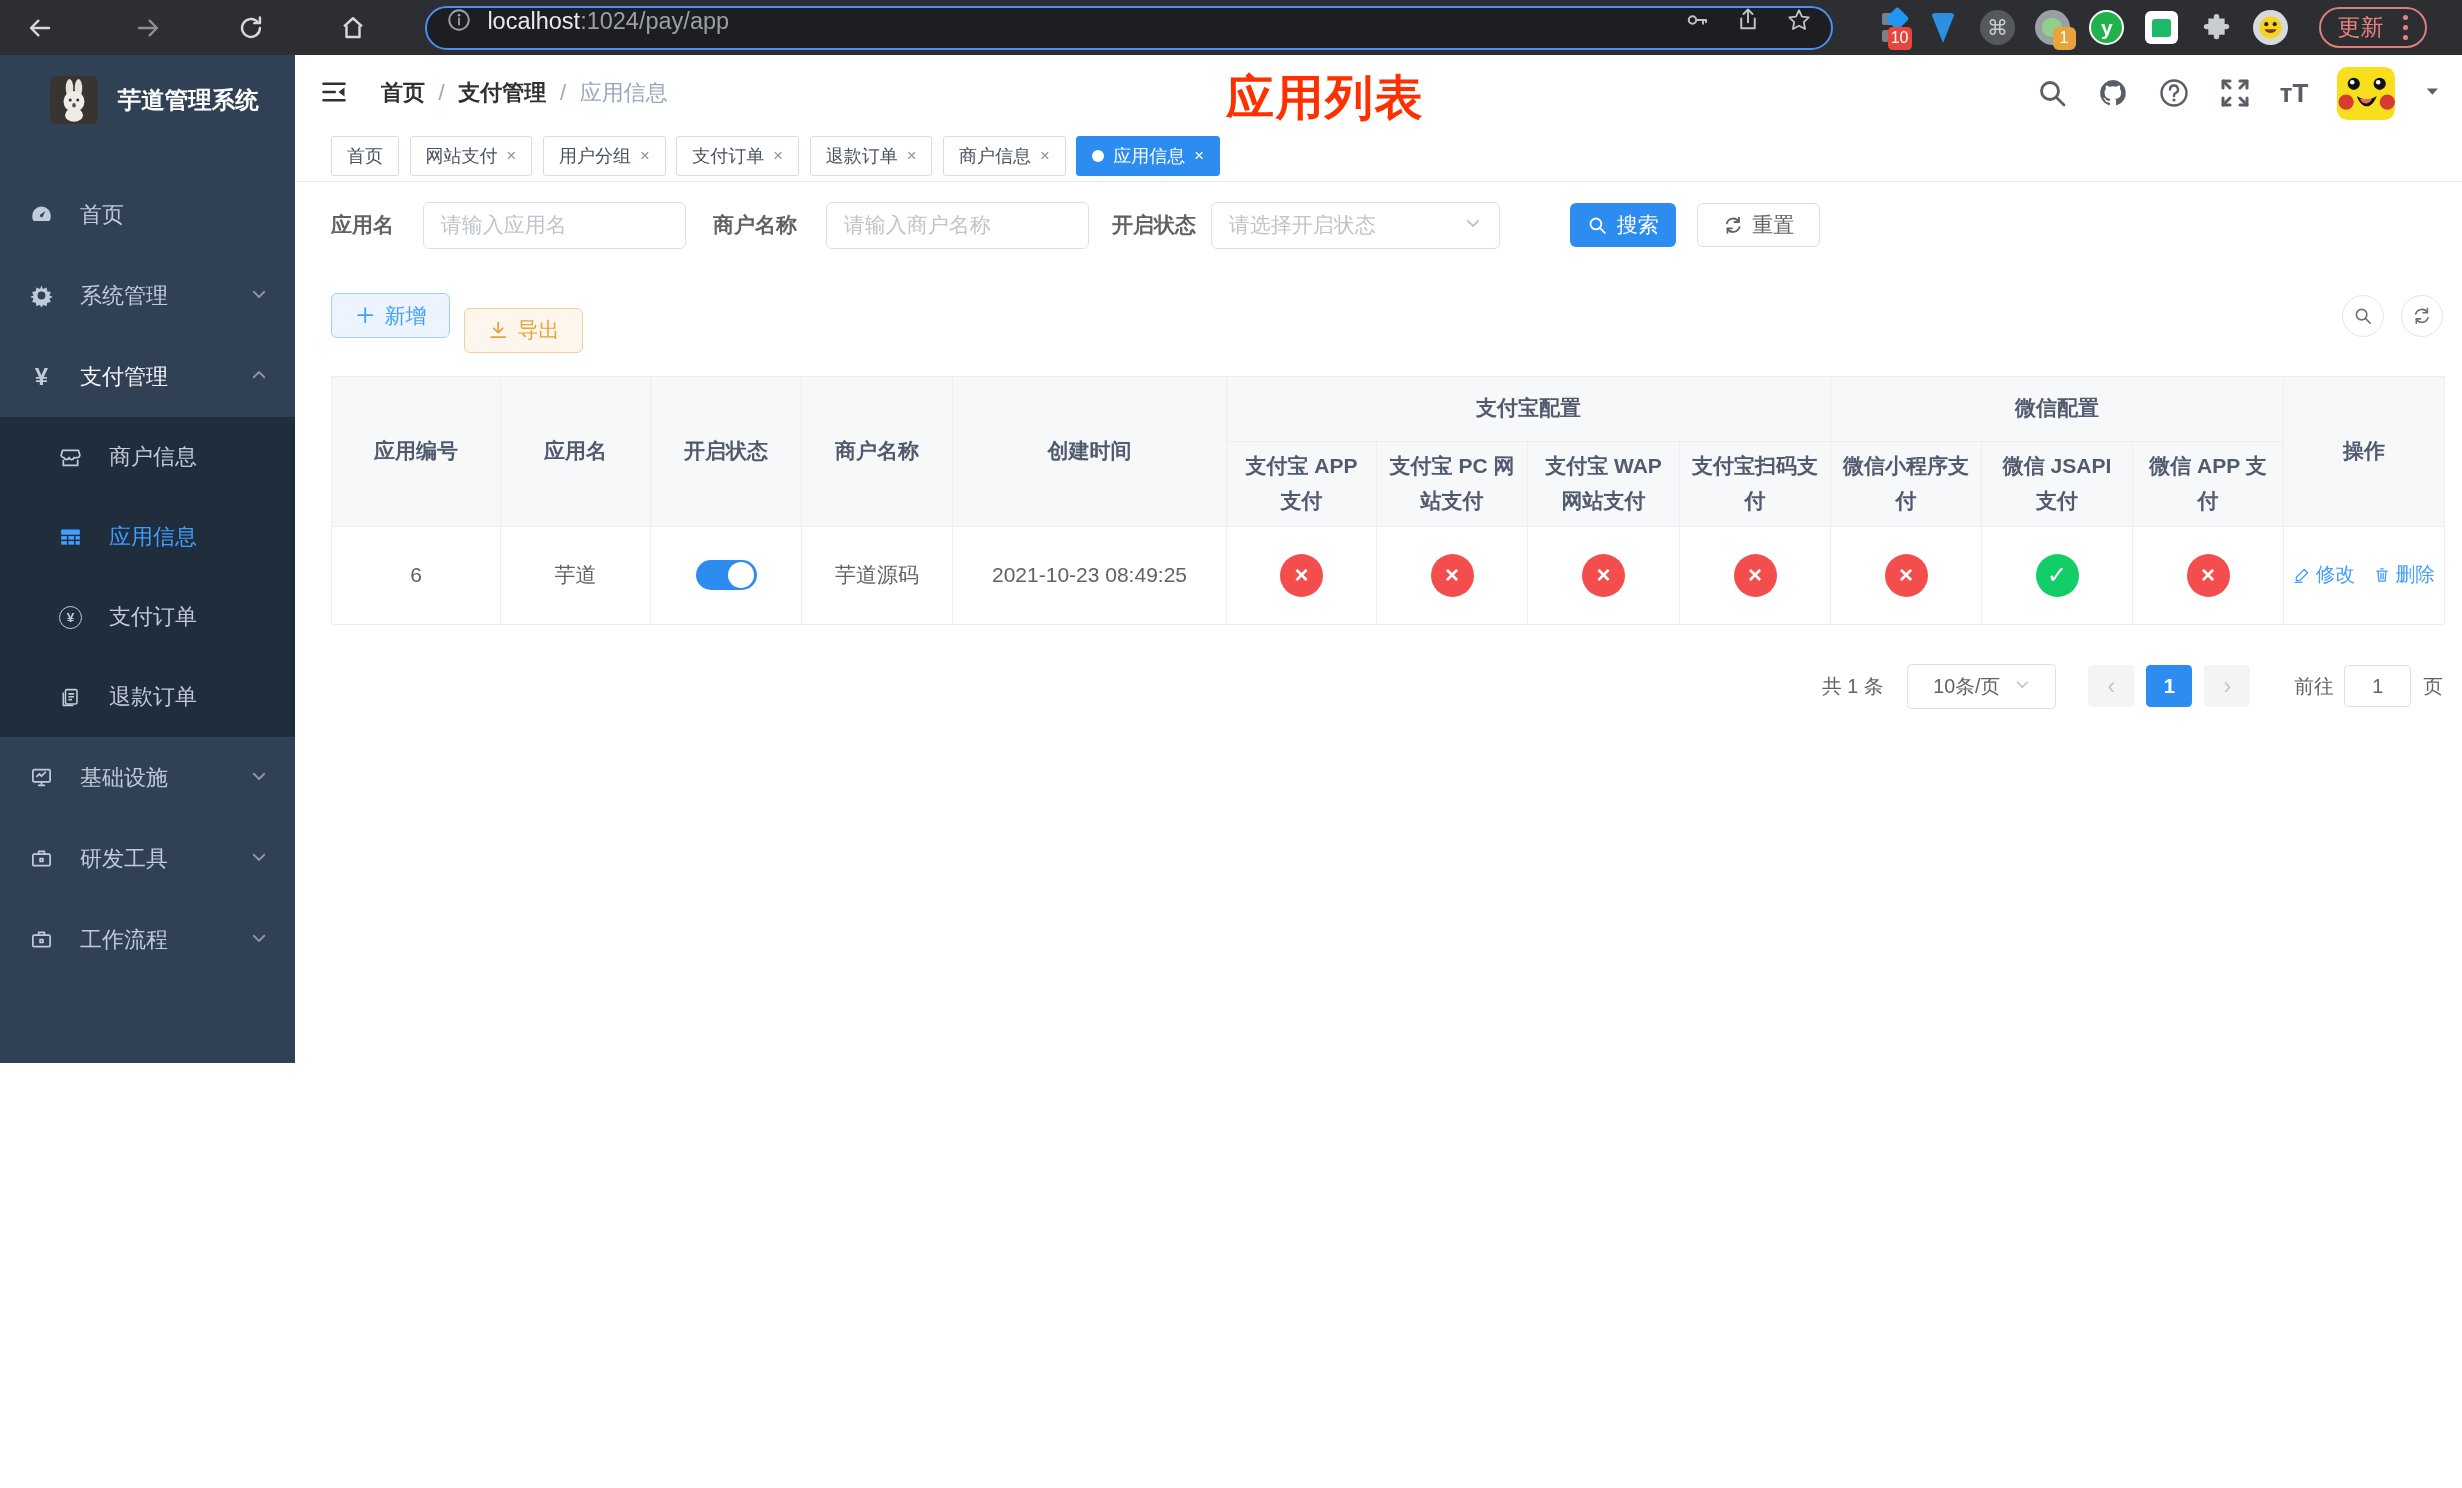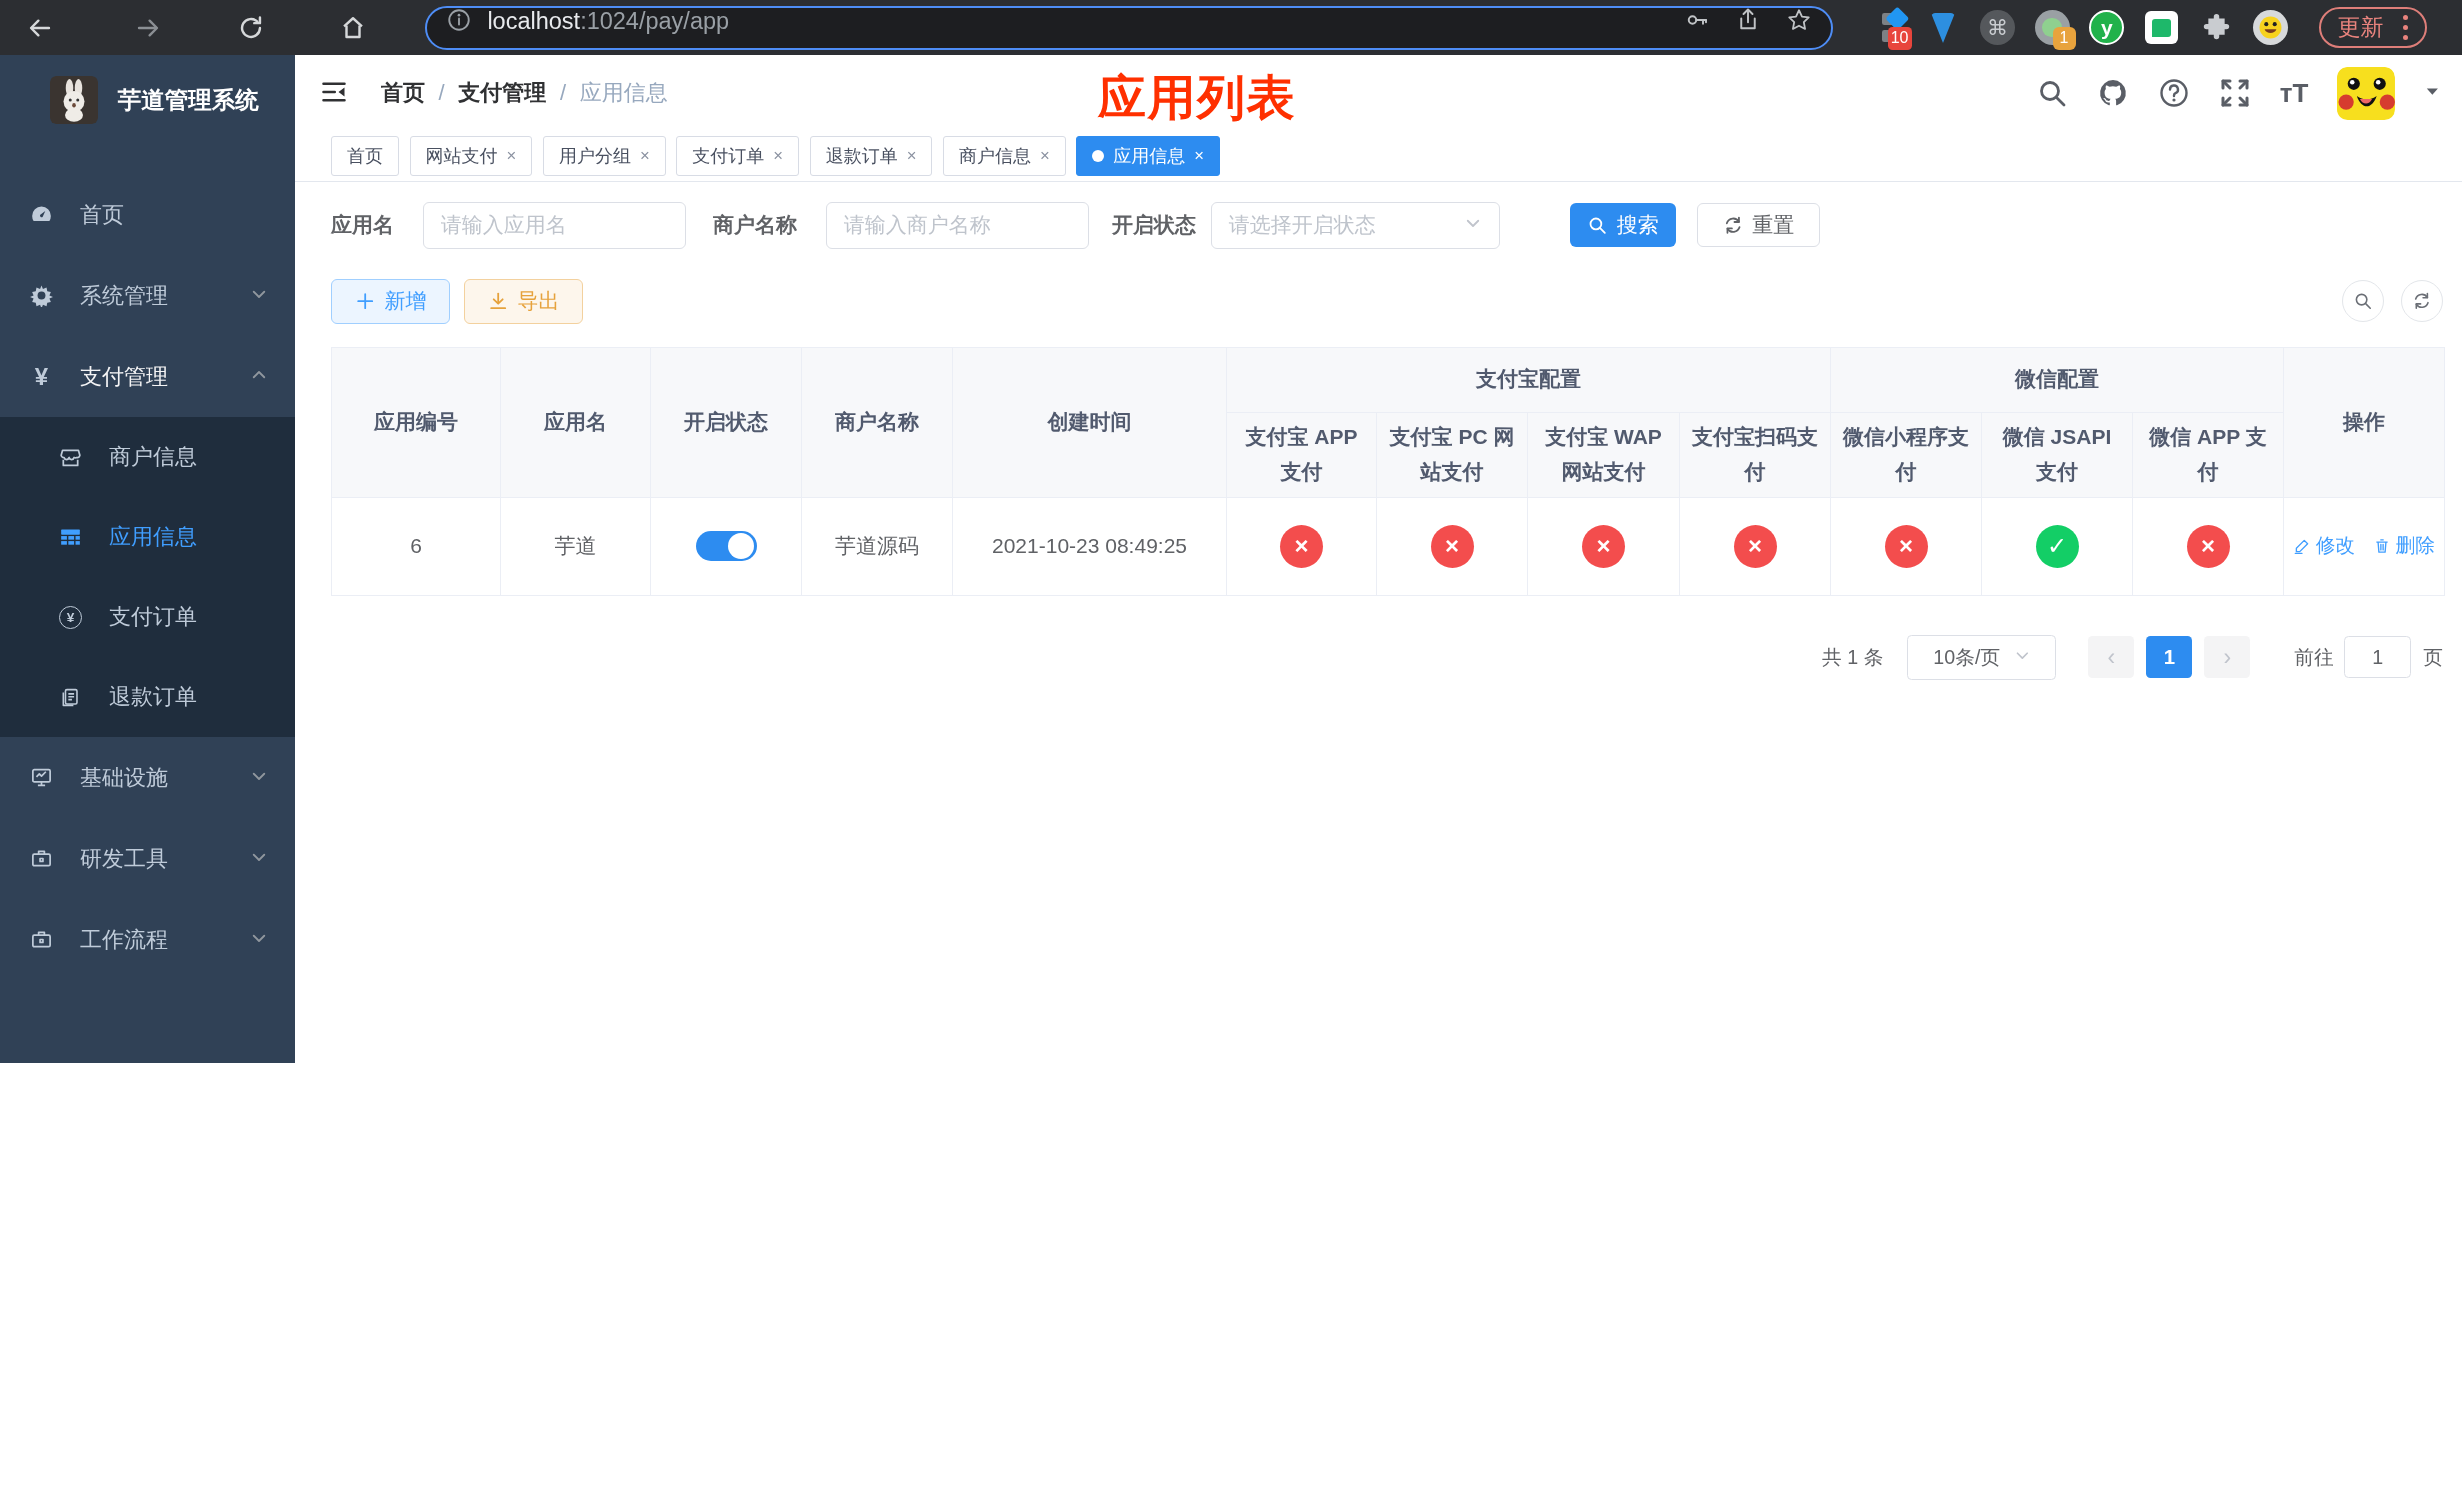--- a/index.html
+++ b/index.html
@@ -65,21 +65,21 @@
   .yen-circle { width:23px; height:23px; border:1.5px solid currentColor; border-radius:50%; display:flex; align-items:center; justify-content:center; font-size:13.6px; font-weight:bold; }
 
   
   .navbar { height:76px; display:flex; align-items:center; position:relative; background:#fff; }
   .fold-btn { margin-left:24px; color:#303133; }
   .fold-btn svg { width:30px; height:30px; }
   .breadcrumb { display:flex; align-items:center; margin-left:32px; font-size:22px; gap:13.6px; }
   .bc-link { color:#303133; font-weight:600; }
   .bc-sep { color:#97a8be; font-weight:400; }
   .bc-current { color:#97a8be; }
-  .page-annotation { position:absolute; left:803px; width:454px; text-align:left; top:10.6px;
+  .page-annotation { position:absolute; left:803px; width:454px; text-align:center; top:10.6px;
     font-size:48px; font-weight:bold; color:#ff3000; letter-spacing:1.5px; }
   .nav-right { margin-left:auto; display:flex; align-items:center; gap:29px; padding-right:21px; color:#5a5e66; }
   .nav-right .h-ic svg { width:32px; height:32px; display:block; }
   .font-ic { font-size:26px; font-weight:bold; color:#5a5e66; }
   .avatar { width:58px; height:53px; border-radius:10.6px; overflow:hidden; }
   .caret { color:#5a5e66; } .caret svg { width:16.7px; height:16.7px; }
 
   
   .tabbar { height:51px; display:flex; align-items:center; padding-left:36px; gap:10.6px; border-bottom:0.8px solid #e3e7ee; background:#fff; }
   .tab { height:40px; display:flex; align-items:center; padding:0 15px; border:0.8px solid #d8dce5; border-radius:3px;
@@ -105,21 +105,21 @@
     display:flex; align-items:center; padding:0 16.7px; font-size:21px; color:#bfc4cc; cursor:pointer; }
   .f-select .chev { margin-left:auto; color:#c0c4cc; } .f-select .chev svg { width:18px; height:18px; }
   .btn { display:inline-flex; align-items:center; justify-content:center; gap:9px; font-size:21px; border-radius:6px;
     cursor:pointer; white-space:nowrap; border:0.8px solid transparent; }
   .btn svg { width:20.4px; height:20.4px; }
   .btn-search { margin-left:70px; width:106px; height:44px; background:#2d8cf0; color:#fff; }
   .btn-reset { margin-left:21px; width:123px; height:44px; background:#fff; border-color:#dcdfe6; color:#606266; }
 
   .action-row { margin-top:30px; display:flex; align-items:center; }
   .btn-add { height:45px; padding:0 23px; background:#ecf5ff; border-color:#a0cfff; color:#409eff; }
-  .btn-export { height:45px; padding:0 23px; margin-left:13.6px; background:#fdf6ec; border-color:#f3d19e; color:#e6a23c; }
+  .btn-export { height:45px; padding:0 23px; margin-left:13.6px; background:#fdf6ec; border-color:#f3d19e; color:#e6a23c;margin-top:29px; }
   .tool-circles { margin-left:auto; display:flex; gap:16.7px; }
   .tool-circle { width:42px; height:42px; border-radius:50%; border:0.8px solid #e3e6ea; display:flex; align-items:center; justify-content:center; color:#6b6f76; cursor:pointer; }
   .tool-circle svg { width:19.7px; height:19.7px; }
 
   
   table.grid { margin-top:23px; border-collapse:collapse; width:2113px; table-layout:fixed; }
   .grid th, .grid td { border:0.8px solid #ebeef5; text-align:center; }
   .grid thead th { background:#f7f8fa; color:#515a6e; font-size:21px; font-weight:600; padding:0 10.6px; line-height:1.65; }
   .grid thead tr.group-row th { height:65px; }
   .grid thead tr.sub-row th { height:85px; }

